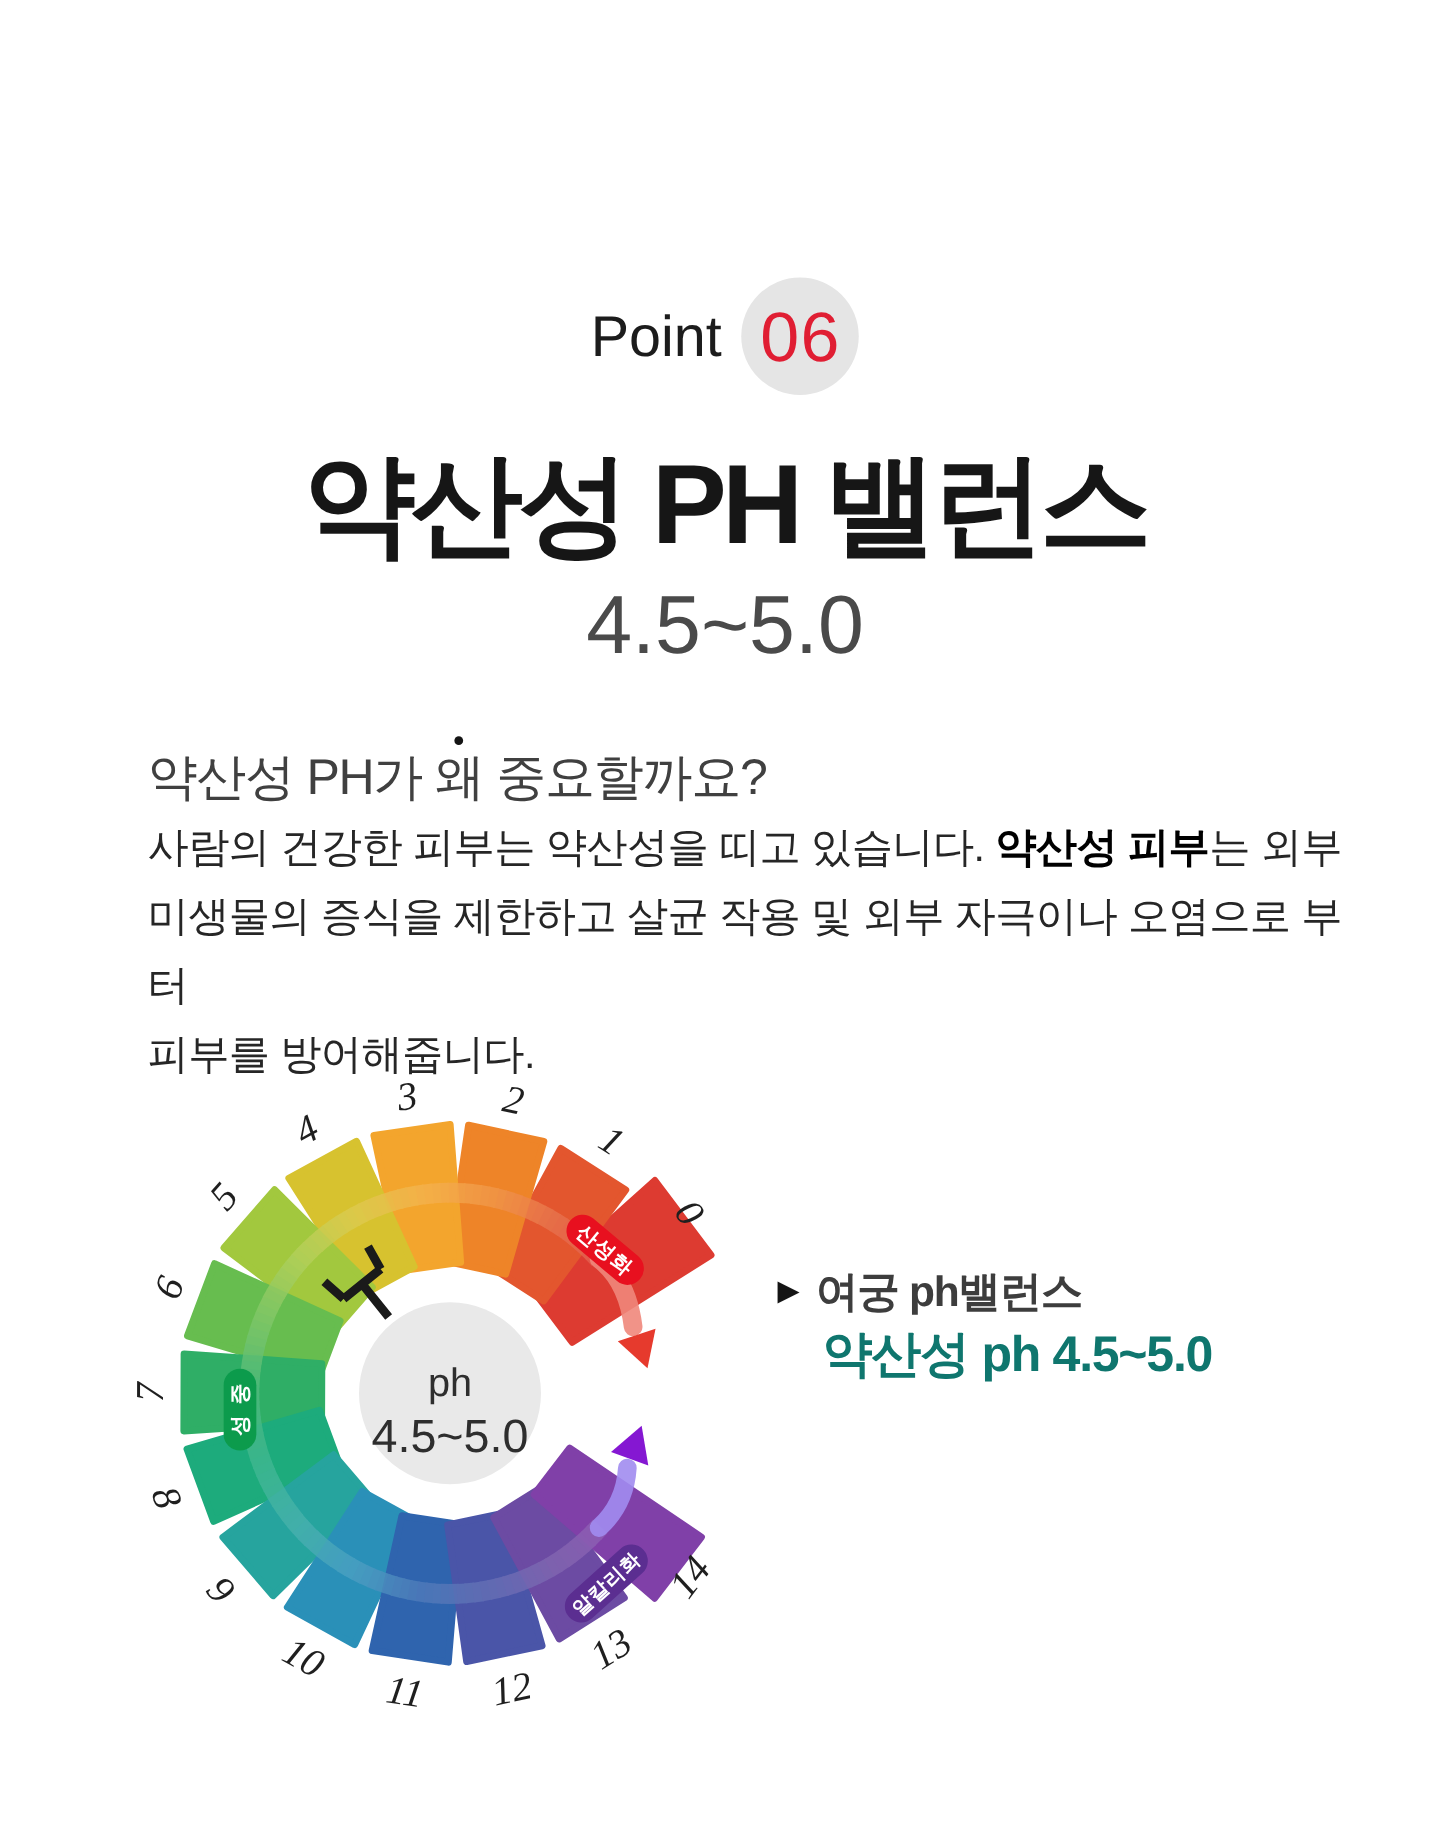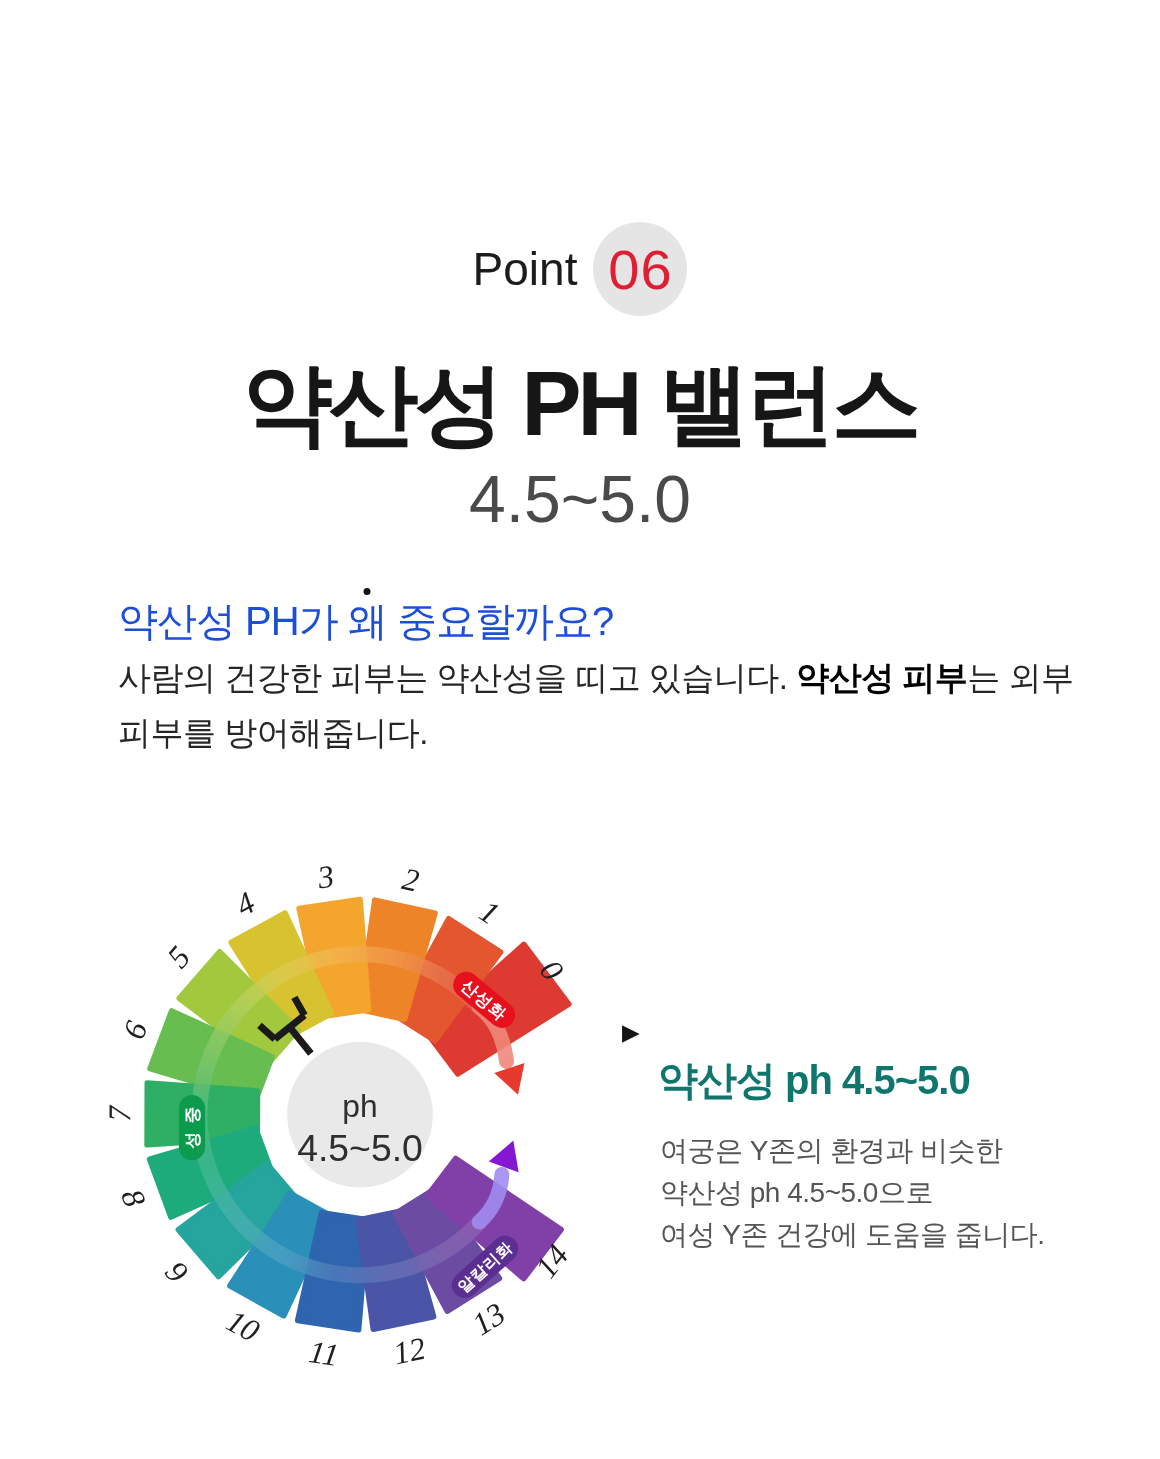--- a/index.html
+++ b/index.html
@@ -14,21 +14,21 @@
                 display:flex;align-items:center;justify-content:center;}
   .point-number{font-size:56px;font-weight:400;color:#e01e33;letter-spacing:1px;}
 
   
   .main-title{top:356px;left:0;width:100%;text-align:center;font-size:90px;line-height:1.08;
               font-weight:800;color:#161616;letter-spacing:-4px;}
   .sub-title{top:466px;left:0;width:100%;text-align:center;font-size:66px;line-height:1.0;
              font-weight:400;color:#4a4a4a;letter-spacing:0px;}
 
   
-  .section-heading{top:594px;left:118px;font-size:40px;font-weight:500;color:#1d4ed8;letter-spacing:-1px;}
+  .section-heading{top:594px;left:118px;font-size:40px;font-weight:500;color:#404040;letter-spacing:-1px;}
   .emph{position:relative;}
   .emph::after{content:"";position:absolute;top:-11px;left:50%;transform:translateX(-50%);
                width:7px;height:7px;border-radius:50%;background:#141414;}
   .section-body{top:650px;left:118px;width:960px;font-size:33px;line-height:55px;color:#262626;
                 letter-spacing:-0.5px;}
   .section-body b{font-weight:700;color:#000000;}
 
   
   .wheel-svg{left:80px;top:844px;}
 
@@ -49,20 +49,21 @@
   </div>
 </div>
 
 <h1 class="abs main-title" style="margin:0;">약산성 PH 밸런스</h1>
 <div class="abs sub-title">4.5~5.0</div>
 
 <div class="abs section-heading"><span>약산성 PH가 </span><span class="emph">왜</span><span> 중요할까요?</span></div>
 
 <div class="abs section-body">
   <div><span>사람의 건강한 피부는 약산성을 띠고 있습니다. </span><b>약산성 피부</b><span>는 외부</span></div>
+  <div>미생물의 증식을 제한하고 살균 작용 및 외부 자극이나 오염으로 부터</div>
   <div>피부를 방어해줍니다.</div>
 </div>
 
 <svg id="ph-wheel" class="abs wheel-svg" width="560" height="560" viewBox="-300 -290 600 600">
     <g>
       <polygon points="104.7,-43.8 71.0,-88.6 175.6,-182.4 223.7,-118.5" fill="#dd3b31" stroke="#dd3b31" stroke-width="6" stroke-linejoin="round"></polygon>
       <polygon points="80.3,-79.2 38.2,-106.1 95.0,-209.9 150.6,-174.3" fill="#e3562e" stroke="#e3562e" stroke-width="6" stroke-linejoin="round"></polygon>
       <polygon points="47.7,-102.2 -1.2,-112.8 15.9,-229.8 80.4,-215.9" fill="#ee8428" stroke="#ee8428" stroke-width="6" stroke-linejoin="round"></polygon>
       <polygon points="9.1,-112.4 -40.4,-105.3 -65.2,-221.0 0.1,-230.4" fill="#f3a52d" stroke="#f3a52d" stroke-width="6" stroke-linejoin="round"></polygon>
       <polygon points="-30.7,-108.5 -74.6,-84.6 -138.1,-184.4 -80.2,-216.0" fill="#d7c22f" stroke="#d7c22f" stroke-width="6" stroke-linejoin="round"></polygon>
@@ -238,20 +239,16 @@
     </g>
     <g transform="translate(134,163) rotate(-42)">
       <rect x="-43" y="-14" width="86" height="28" rx="14" fill="#5b2e91"></rect>
       <text x="0" y="5.949999999999999" text-anchor="middle" font-size="17" font-weight="700" fill="#ffffff" letter-spacing="1" font-family="&quot;Liberation Sans&quot;,sans-serif">알칼리화</text>
     </g>
   </svg>
 
 <div class="abs side-block">
   <div class="side-title-row">
     <span class="triangle-bullet">▶</span>
+    <span class="side-title">여궁 ph밸런스</span>
   </div>
   <div class="side-highlight">약산성 ph 4.5~5.0</div>
-  <div class="side-desc">
-    <div>여궁은 Y존의 환경과 비슷한</div>
-    <div>약산성 ph 4.5~5.0으로</div>
-    <div>여성 Y존 건강에 도움을 줍니다.</div>
-  </div>
 </div>
 
 </body></html>

